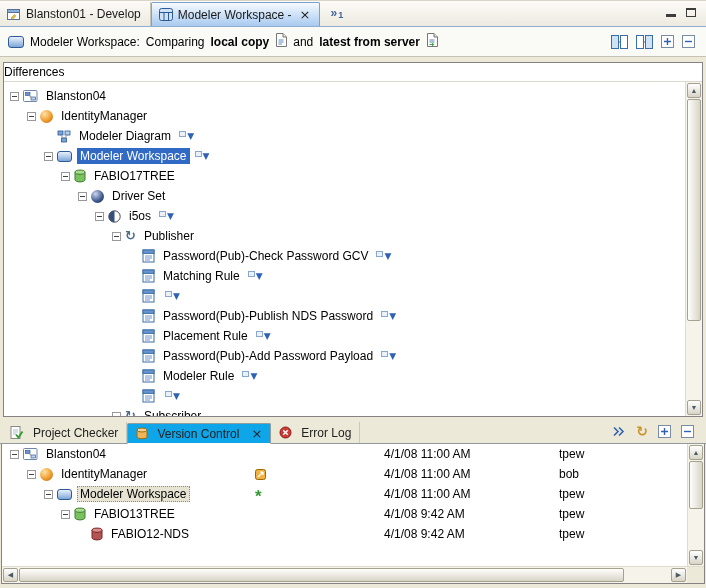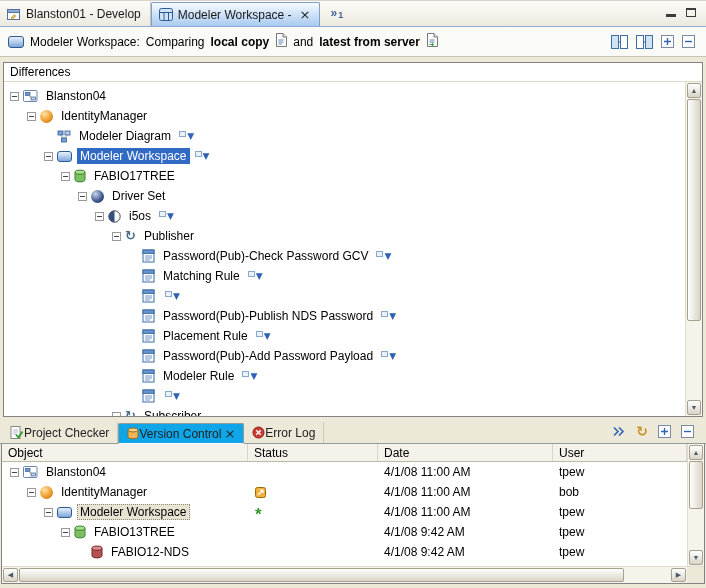--- a/index.html
+++ b/index.html
@@ -31,21 +31,21 @@
   .ws-ic{width:15px;height:11px;border:1px solid #2d5a96;border-radius:3px;background:linear-gradient(#e8f1fb,#7ea6d9);display:block}
   .pubg{font-size:13px;line-height:14px;color:#4a6b8c;font-weight:bold;font-family:"DejaVu Sans",sans-serif}
   .refg{font-size:14px;line-height:14px;color:#c9962a;font-weight:bold;font-family:"DejaVu Sans",sans-serif}
   .star{color:#2f9a2f;font-size:17px;line-height:10px;font-weight:bold;display:block;margin-top:6px}
   .ic-incoming-change{position:relative;width:15px;height:13px;margin-left:5px}
   .ic-incoming-change .bx{position:absolute;left:0;top:1px;width:7px;height:6px;background:#eaf1fb;border:1px solid #8aa8cc}
   .ic-incoming-change .ar{position:absolute;right:0;top:1px;color:#2f62b5;font-size:9px;line-height:11px;font-family:"DejaVu Sans",sans-serif}
 
   
   .diff-panel{position:absolute;top:62px;left:3px;right:3px;height:355px;background:#fff;border:1px solid #848284;display:flex;flex-direction:column}
-  .diff-title{flex:none;height:19px;line-height:18px;padding-left:6px;border-bottom:1px solid #ddd9cc}
+  .diff-title{flex:none;height:19px;line-height:18px;border-bottom:1px solid #ddd9cc}
   .diff-main{flex:1;display:flex;min-height:0}
   .diff-tree{flex:1;overflow:hidden;padding-top:4px;min-width:0}
   .tree-row{height:20px;display:flex;align-items:center;white-space:nowrap}
   .indent{flex:none;display:block}
   .exp{position:relative;flex:none;width:9px;height:9px;margin-right:4px;border:1px solid #999;background-color:#fff;background-image:linear-gradient(#444,#444);background-position:center;background-size:5px 1px;background-repeat:no-repeat}
   .exp-slot{flex:none;width:13px}
   .tlabel{padding:1px 3px}
   .tlabel.sel{background:#316ac5;color:#fff}
 
   
@@ -58,21 +58,21 @@
   .sb-h{flex:none;height:17px;display:flex;background:#f5f3ea;border-top:1px solid #e0dccd}
   .sb-hbtn{flex:none;width:15px;margin:1px;display:flex;align-items:center;justify-content:center;font-size:7px;color:#4a5a66;background:linear-gradient(#ffffff,#d8d4c6);border:1px solid #a5a18f;border-radius:2px}
   .sb-htrack{flex:1;position:relative;margin:1px 0}
   .sb-hthumb{position:absolute;top:0;bottom:0;left:0;width:93%;background:linear-gradient(#fefefd,#d8d4c6);border:1px solid #a5a18f;border-radius:2px}
   .sb-corner{flex:none;width:17px;background:#ece9d8}
 
   
   .bottom{position:absolute;top:420px;left:0;right:0;bottom:0;display:flex;flex-direction:column}
   .btabs{flex:none;height:24px;display:flex;align-items:flex-end;padding-left:2px;border-bottom:1px solid #919b9c;background:#ece9d8}
   .btab-strip{display:flex;align-items:flex-end;height:100%}
-  .btab{height:21px;display:flex;align-items:center;gap:0;padding:0 8px;border-right:1px solid #ccc8ba;color:#222;white-space:nowrap}
+  .btab{height:21px;display:flex;align-items:center;gap:9px;padding:0 8px;border-right:1px solid #ccc8ba;color:#222;white-space:nowrap}
   .btab.active{background:#0ea5e9;border:1px solid #919b9c;border-bottom:1px solid #fdfdfb;margin-bottom:-1px;border-radius:2px 2px 0 0;position:relative;z-index:2}
   .btools{margin-left:auto;display:flex;align-items:center;gap:10px;padding:0 12px 5px 0}
   .vc-outer{flex:1;display:flex;flex-direction:column;min-height:0;margin:0 1px;border:1px solid #848284;border-top:none;background:#fff}
   .vc-wrap{flex:1;display:flex;min-height:0}
   .vc-cols{flex:1;display:flex;flex-direction:column;min-width:0}
   .vc-header{flex:none;display:grid;grid-template-columns:246px 130px 175px 1fr;height:18px;background:#f4f2ea;border-bottom:1px solid #bdb9a9}
   .hc{display:flex;align-items:center;padding:0 6px;border-right:1px solid #dad6c7}
   .vc-body{flex:1;overflow:hidden;background:#fff}
   .vc-row{display:grid;grid-template-columns:246px 130px 175px 1fr;height:20px;align-items:center}
   .vc-cell{display:flex;align-items:center;padding:0 6px;overflow:hidden;white-space:nowrap;height:100%}
@@ -464,26 +464,20 @@
             <svg width="13" height="13" viewBox="0 0 13 13">
               <rect x="0.5" y="0.5" width="12" height="12" fill="#fff" stroke="#7a8ba5"></rect>
               <path d="M3 6.5 h7" stroke="#2f62b5" stroke-width="1.4"></path>
             </svg>
           </span>
         </div>
     </div>
     <div class="vc-outer">
       <div class="vc-wrap">
         <div class="vc-cols">
-          <div class="vc-header">
-            <div class="hc">Object</div>
-            <div class="hc">Status</div>
-            <div class="hc">Date</div>
-            <div class="hc">User</div>
-          </div>
           <div class="vc-body">
               <div class="vc-row">
                 <div class="vc-cell obj-cell">
                   <span class="indent" style="width:4px"></span>
                   <span class="exp"></span>
                   <span class="ic ic-project ic-main">
                     <svg width="15" height="14" viewBox="0 0 15 14">
                       <rect x="0.5" y="1.5" width="13.5" height="11" rx="1" fill="#fff" stroke="#6f86a8"></rect>
                       <rect x="2.5" y="3.5" width="4.5" height="3" fill="#6b93cf" stroke="#3a5f95" stroke-width="0.7"></rect>
                       <rect x="8" y="8" width="4.5" height="3" fill="#bdd2ee" stroke="#3a5f95" stroke-width="0.7"></rect>

